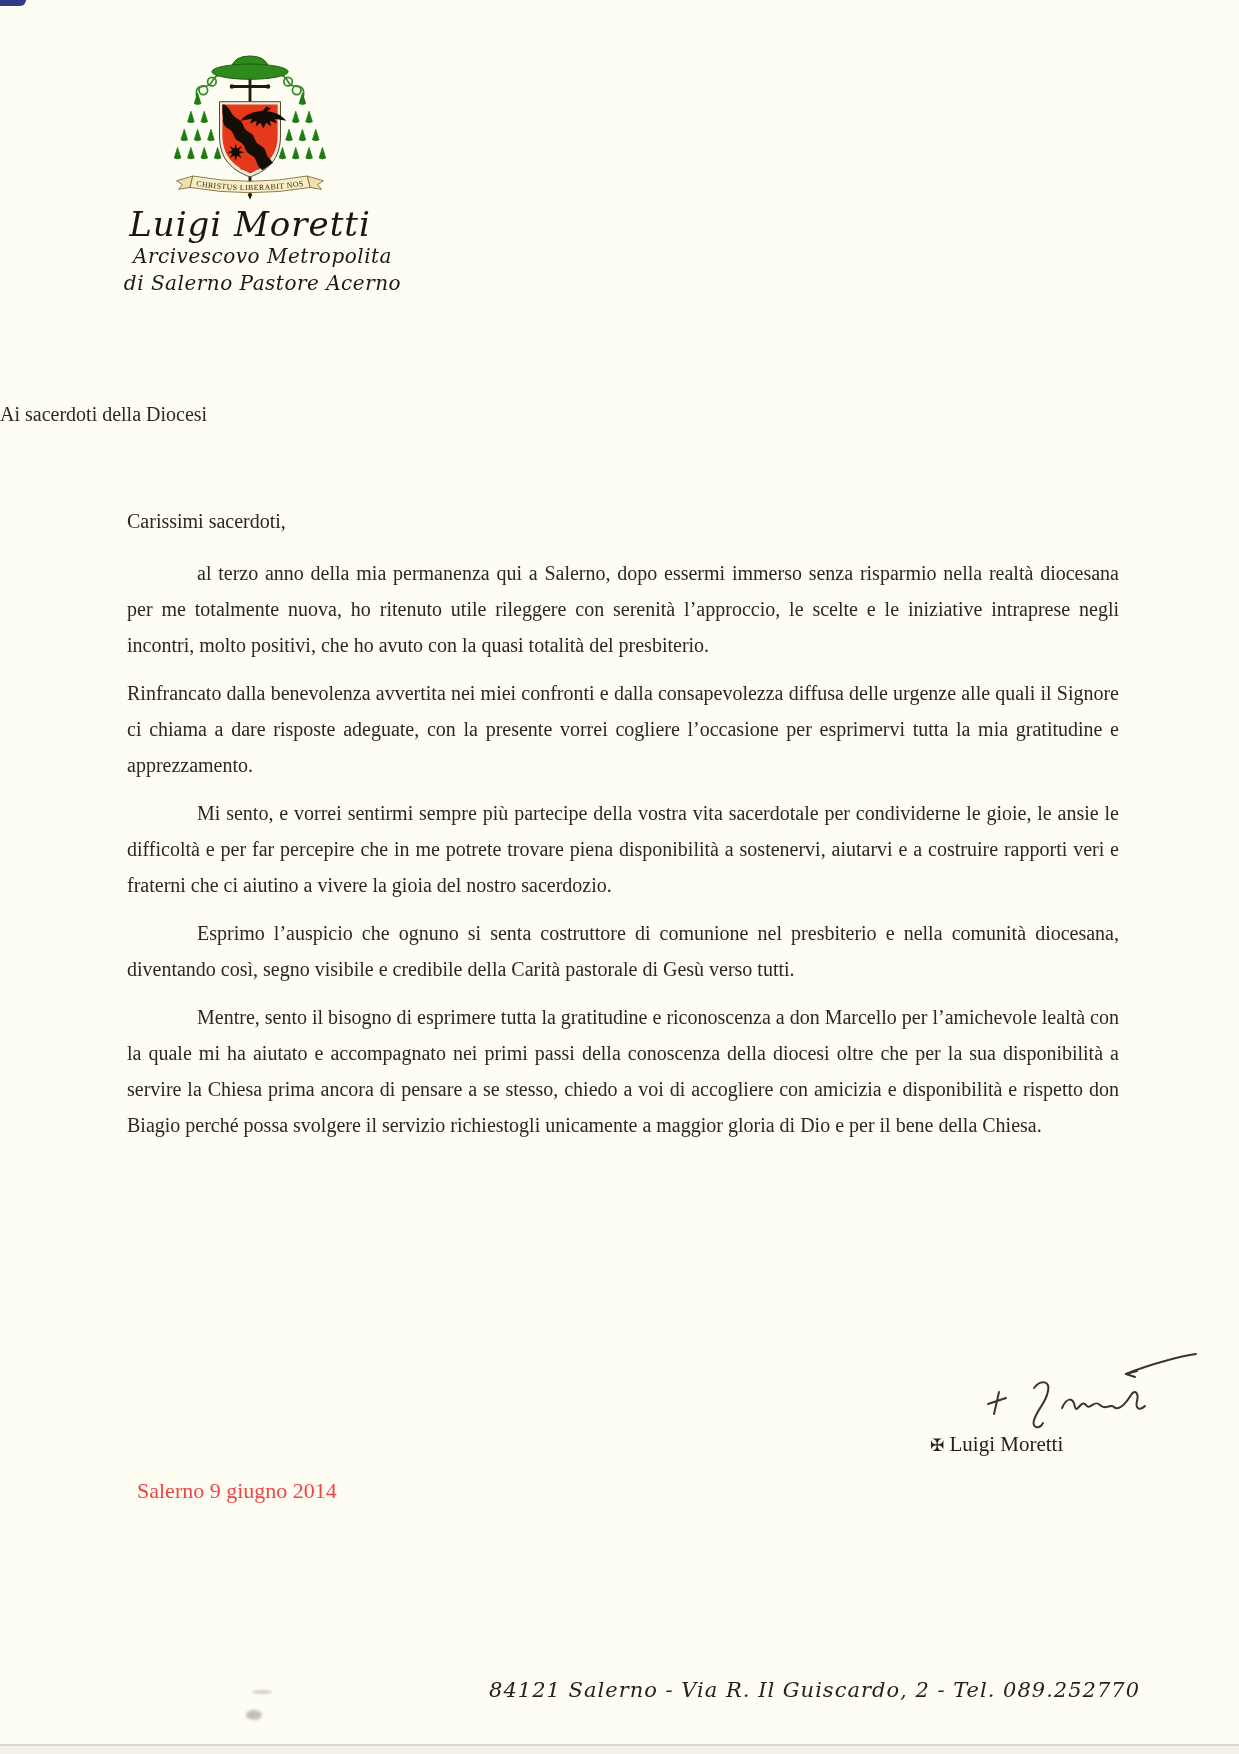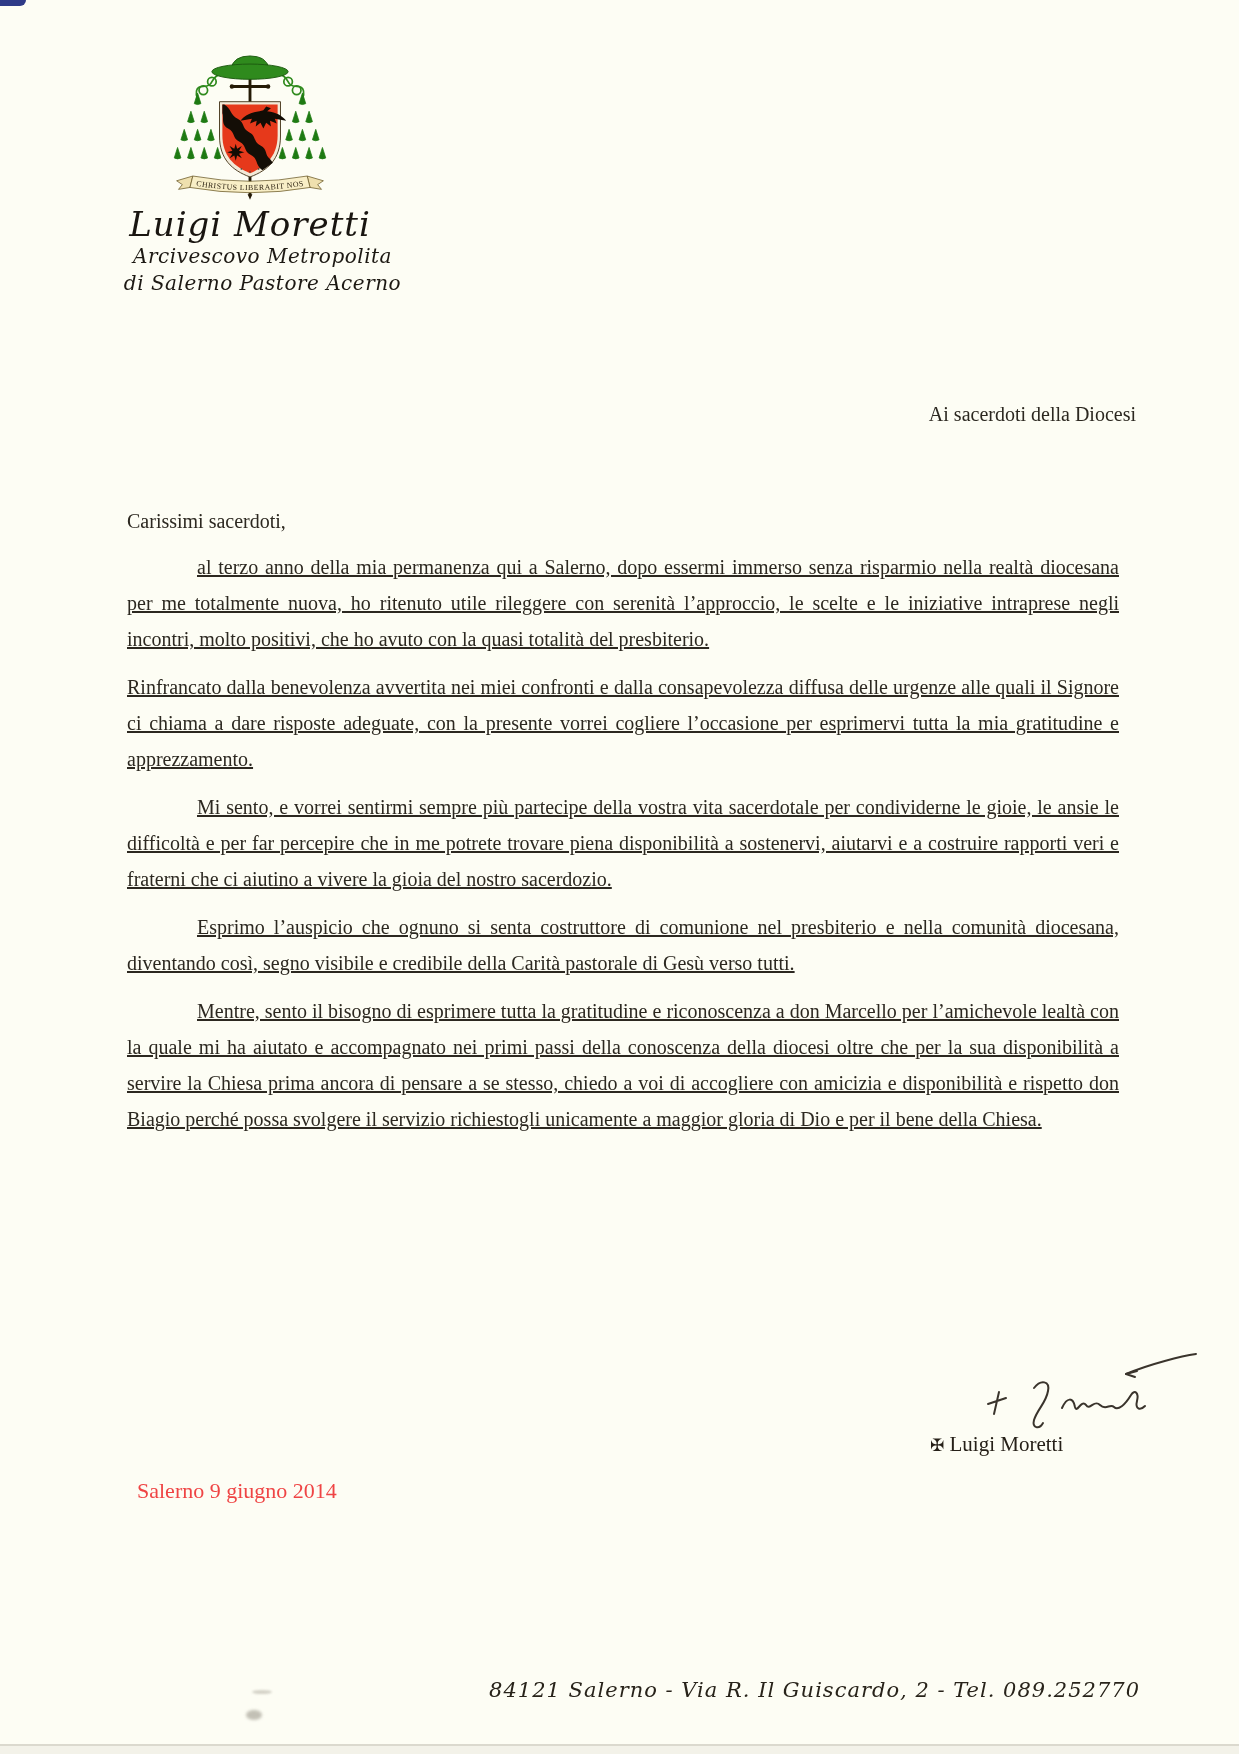--- a/index.html
+++ b/index.html
@@ -18,26 +18,26 @@
   .smudge{position:absolute;left:246px;top:1710px;width:16px;height:10px;background:#aaa79b;border-radius:50%;filter:blur(1.5px);opacity:.7;}
   .smudge2{position:absolute;left:252px;top:1690px;width:20px;height:4px;background:#b9b6aa;border-radius:50%;filter:blur(1.2px);opacity:.6;}
 
   
   .letterhead{position:absolute;left:90px;top:52px;width:320px;text-align:center;}
   .crest{display:block;margin:0 auto;width:162px;height:148px;}
   .lh-name{font-family:"DejaVu Serif", serif;font-style:italic;font-size:34px;line-height:1.1;color:#191510;letter-spacing:1px;margin-top:6px;}
   .lh-role{font-family:"DejaVu Serif", serif;font-style:italic;font-size:20px;line-height:1.35;color:#1d1913;letter-spacing:.5px;margin-left:25px;}
 
   
-  .recipient{position:absolute;left:0;top:403px;width:1136px;text-align:right;font-size:20px;color:#2c2820;}
+  .recipient{position:absolute;left:0;top:403px;width:1136px;font-size:20px;color:#2c2820;}
 
   
   .body-block{position:absolute;left:127px;top:503px;width:1008px;font-size:20px;line-height:36px;text-align:justify;}
-  .salutation{margin:0 0 10px 0;}
-  .para{margin:0 16px 12px 0;text-decoration:underline;}
+  .salutation{margin:0 0 16px 0;}
+  .para{margin:0 16px 12px 0;}
   .para.indent{text-indent:70px;}
 
   
   .signature{position:absolute;left:930px;top:1348px;width:270px;text-align:left;}
   .sig-svg{display:block;width:270px;height:84px;}
   .sig-name{font-size:21px;color:#262018;white-space:nowrap;}
   .sig-cross{font-family:"DejaVu Sans", sans-serif;font-size:17px;}
 
   .dateline{position:absolute;left:137px;top:1478px;font-size:22px;color:#ef4444;}
 

